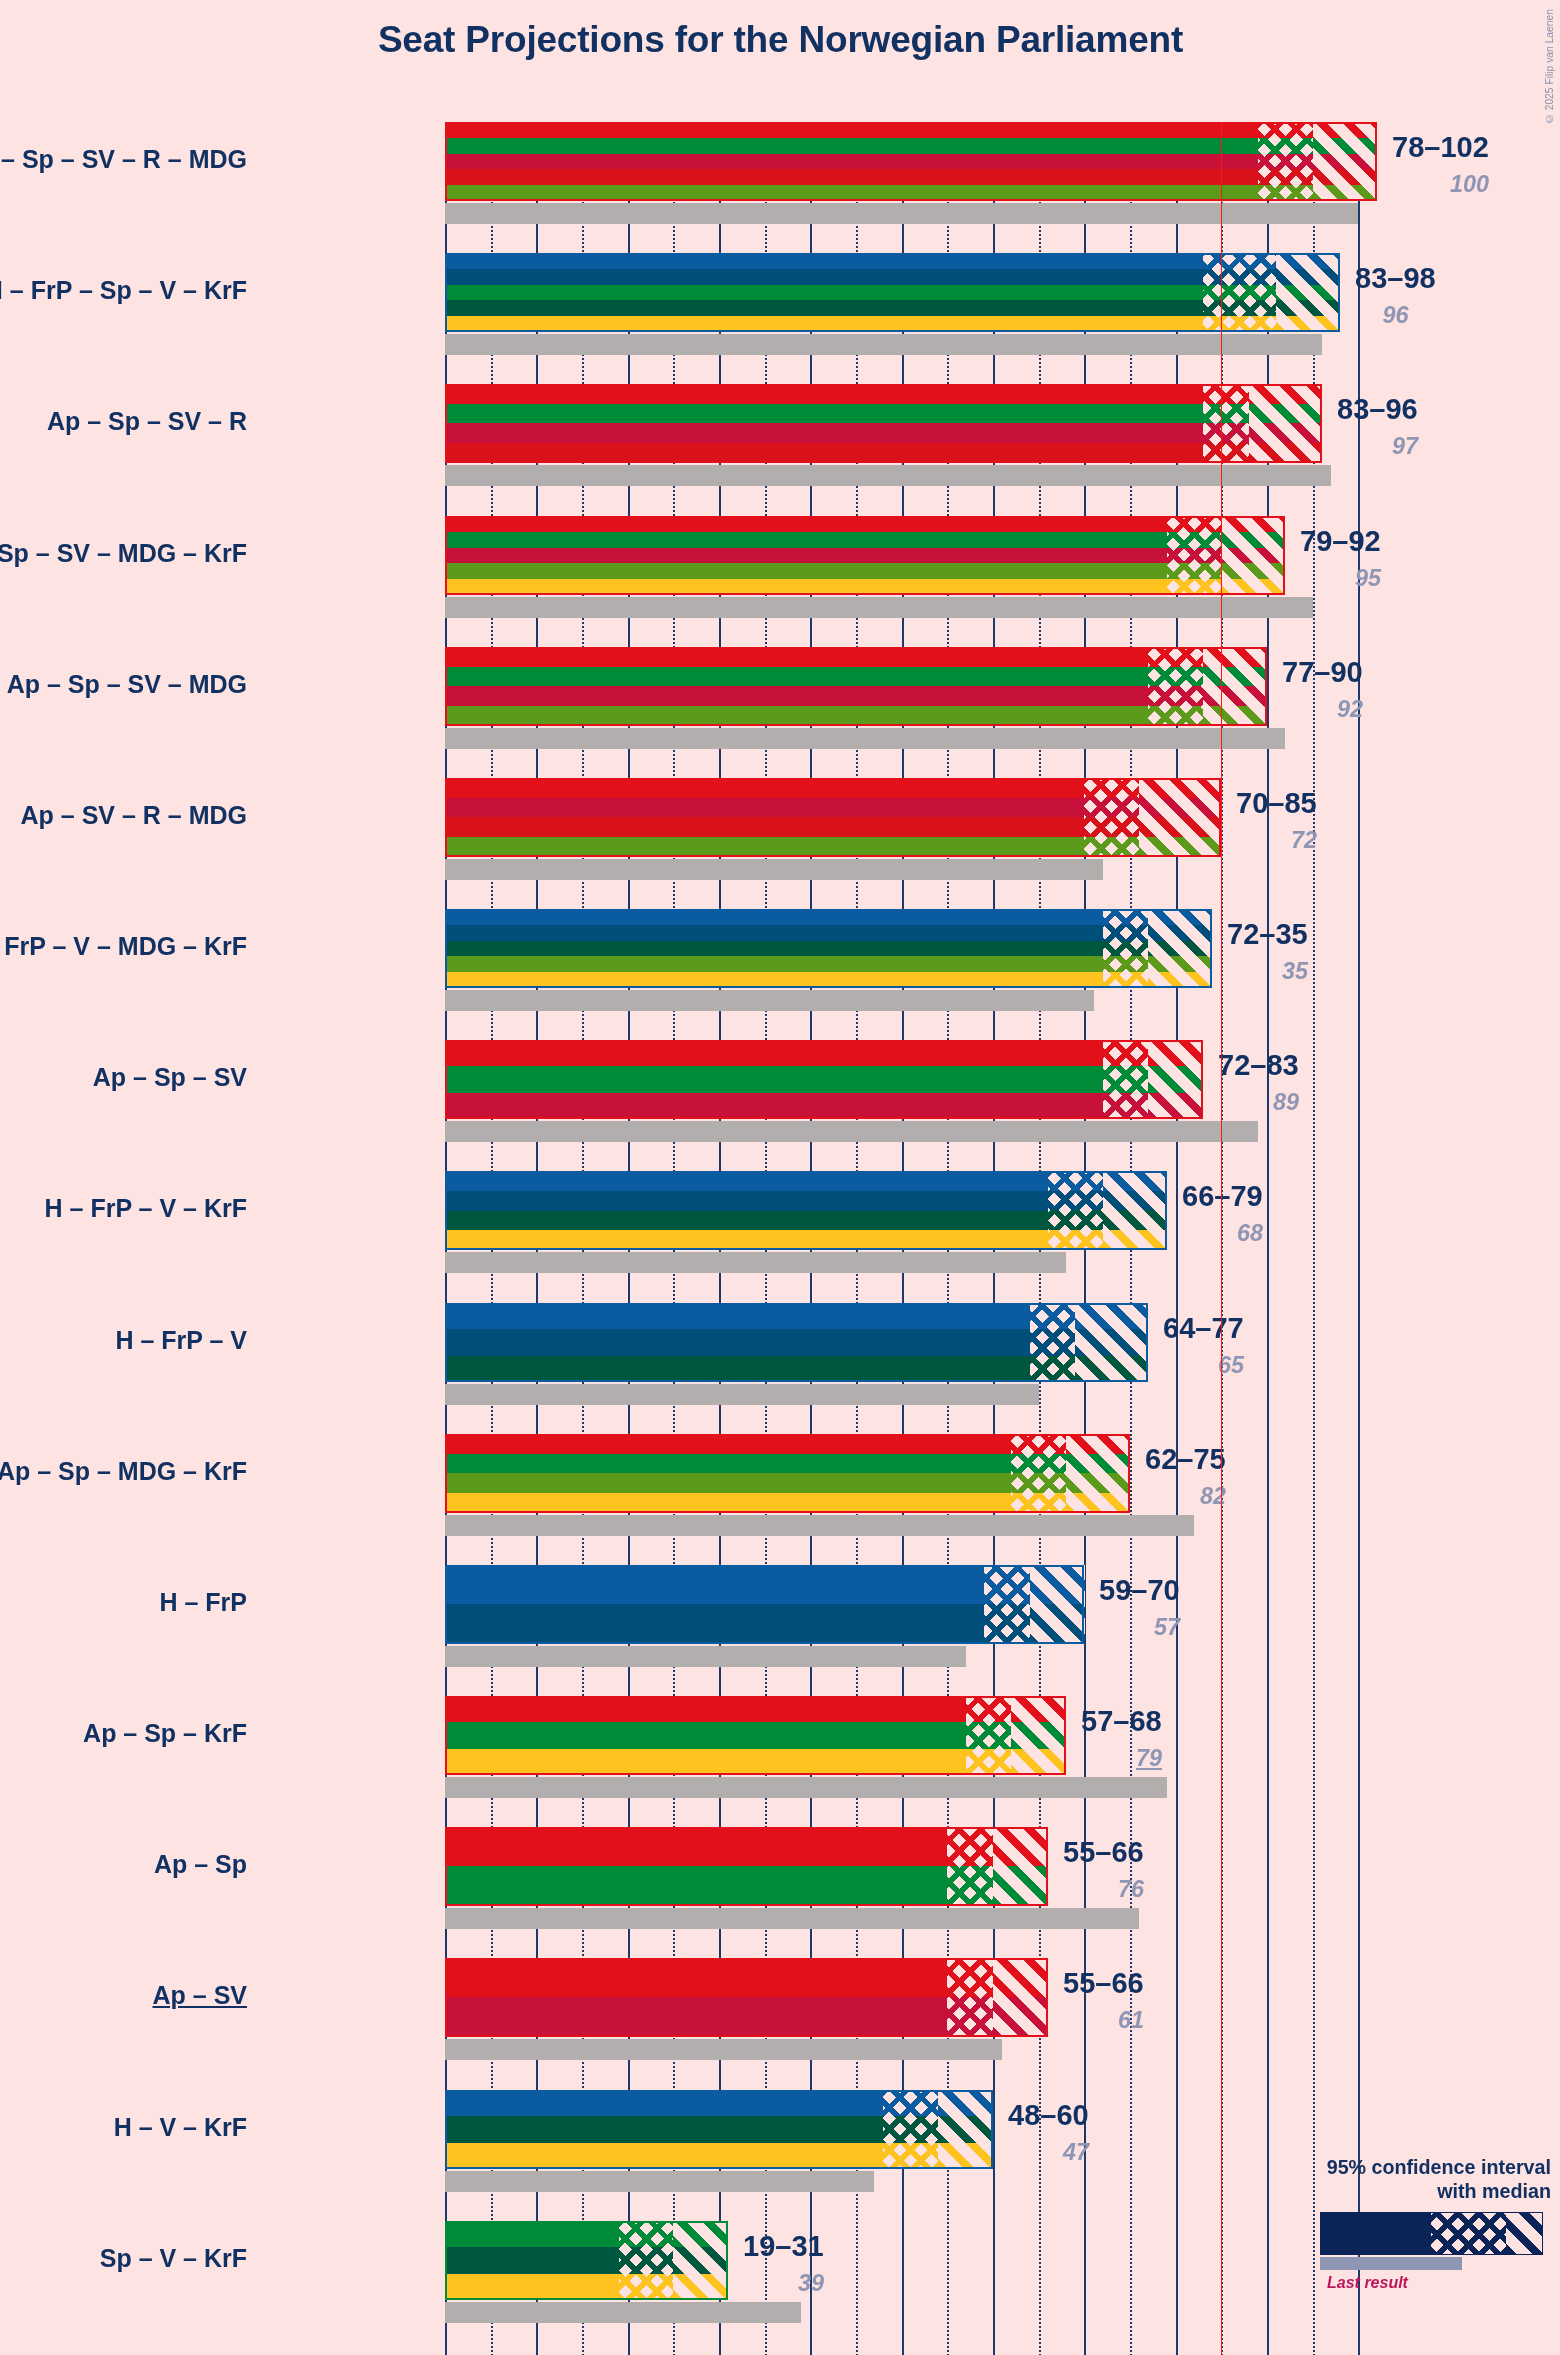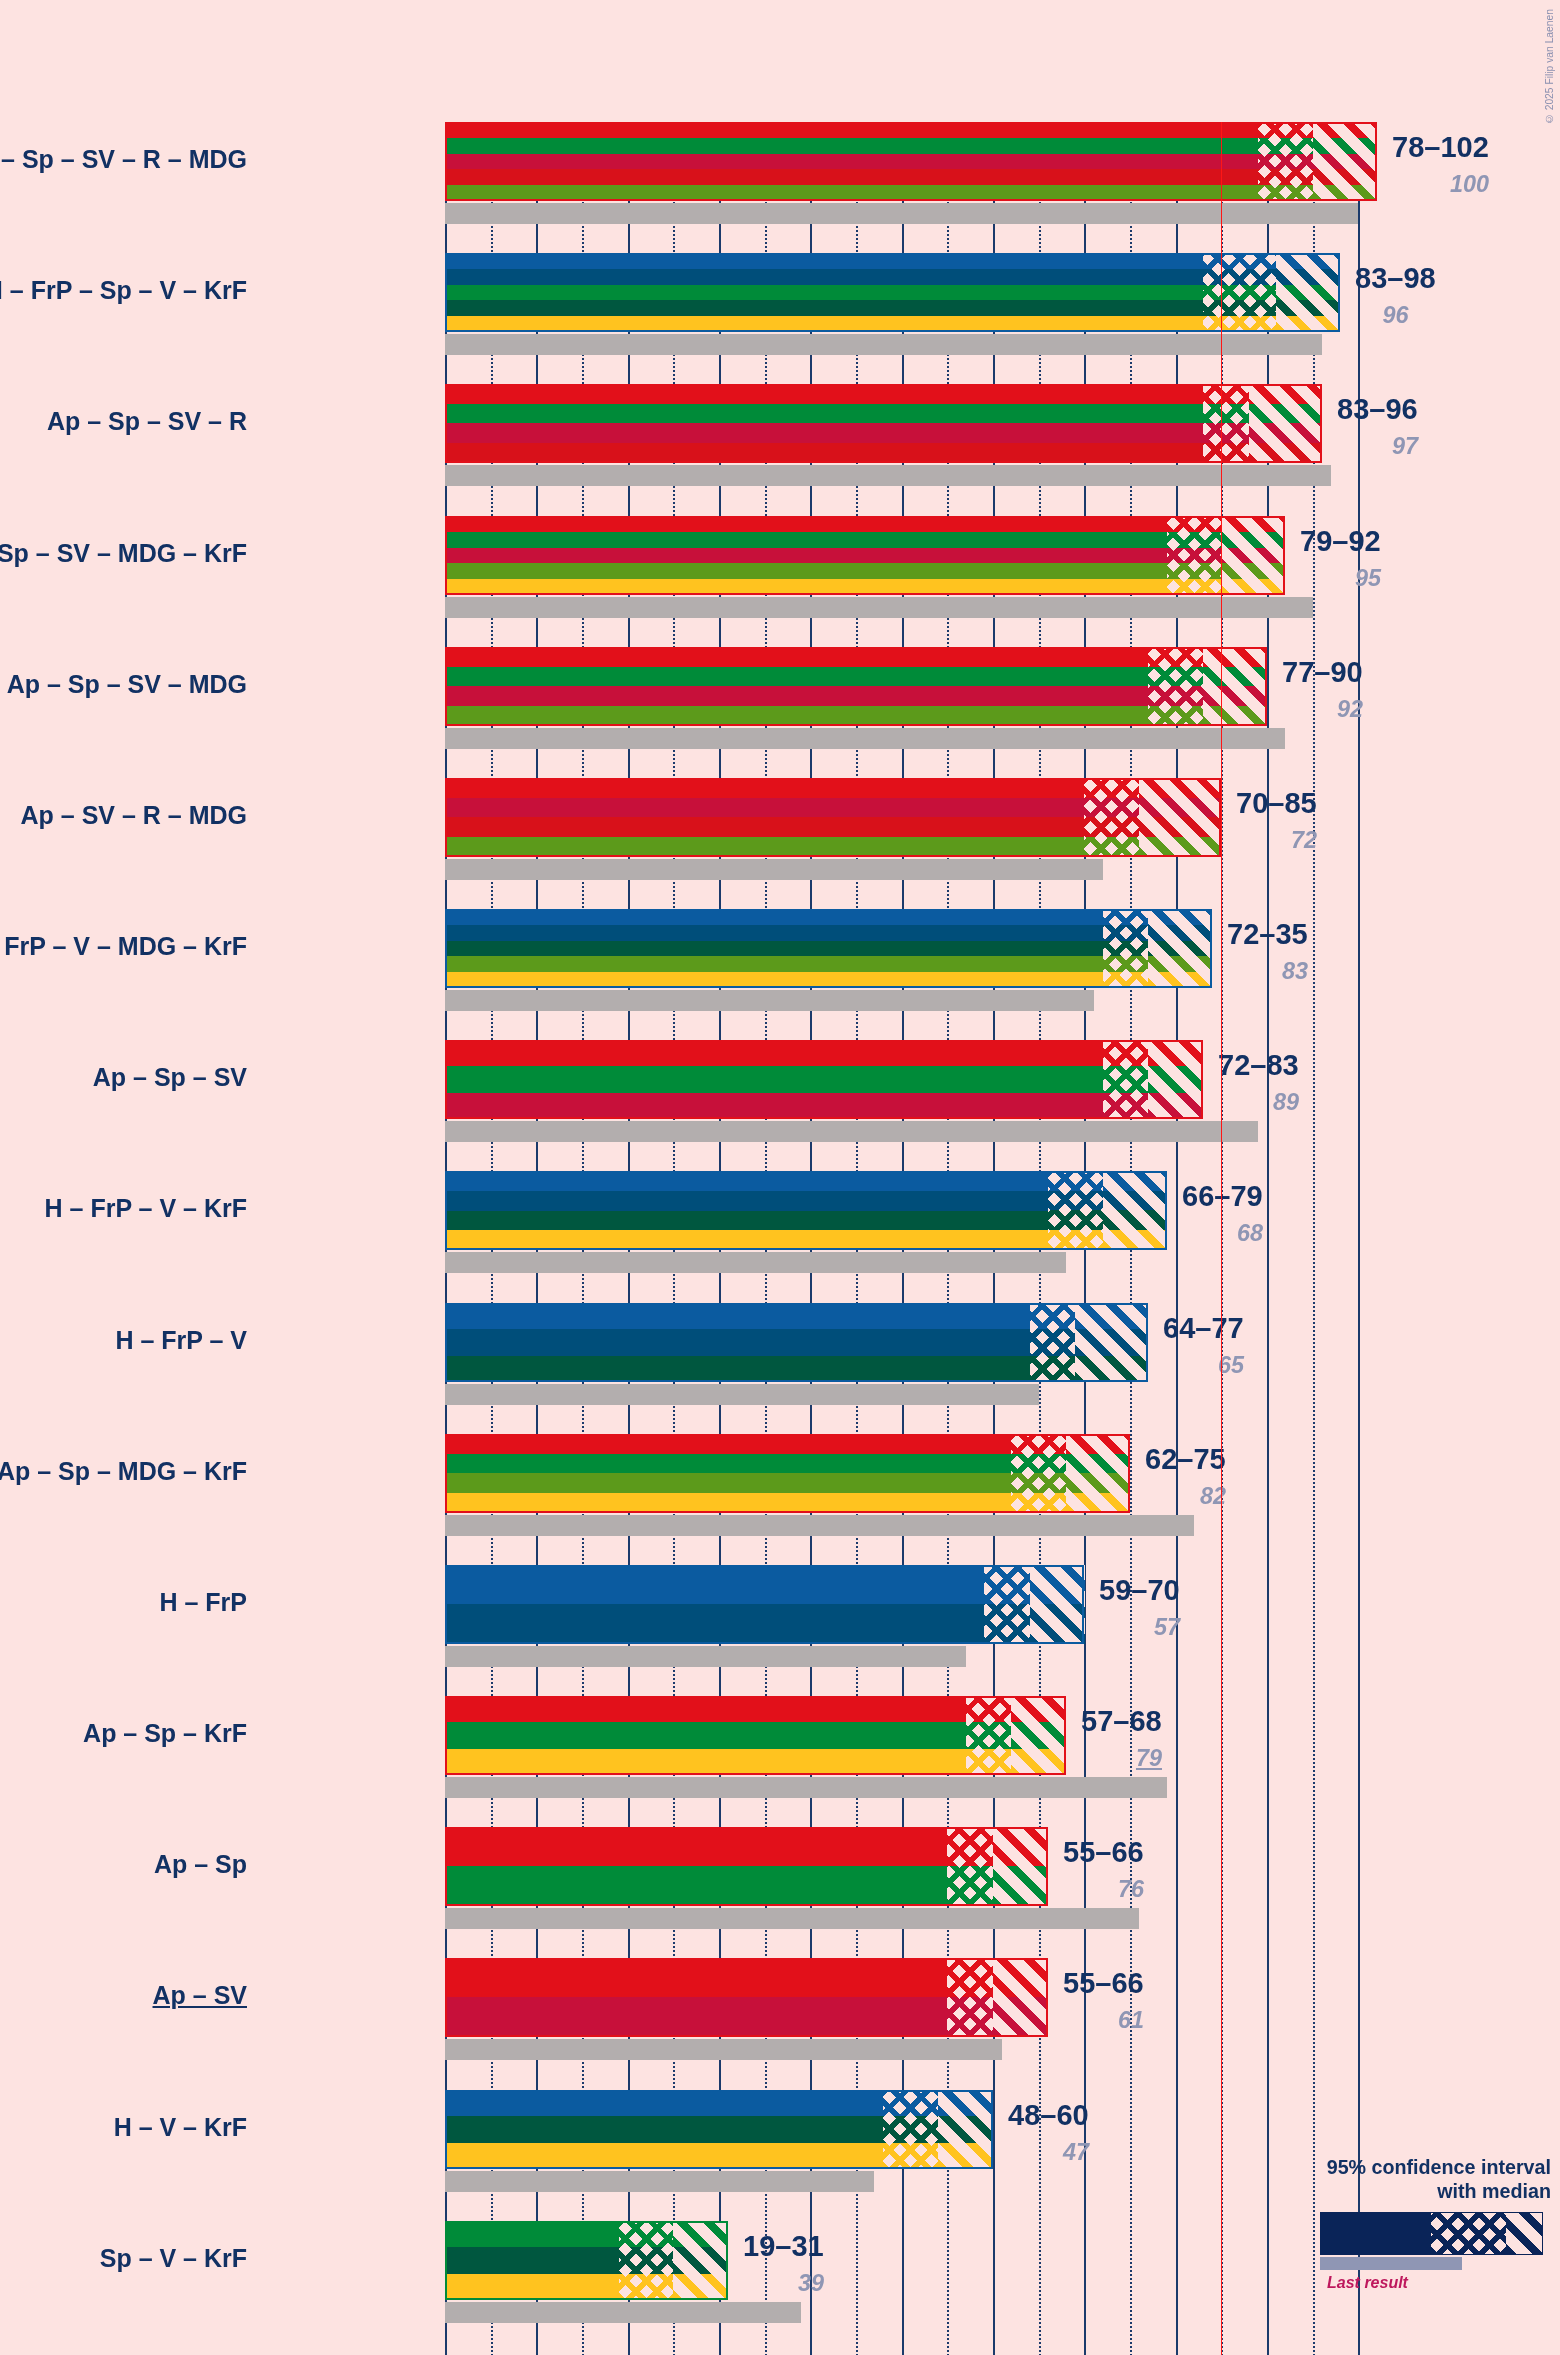--- a/index.html
+++ b/index.html
@@ -131,20 +131,21 @@
     position:absolute;left:0;top:62px;width:281px;
     text-align:center;
     color:#be185d;font-size:16px;font-style:italic;font-weight:bold;
   }
 </style>
 </head>
 <body>
 
 <div id="chart-root">
 
+  <div class="title">Seat Projections for the Norwegian Parliament</div>
   <div class="copyright">© 2025 Filip van Laenen</div>
 
   <div id="plot">
       <div class="gridline" style="left: 0px;"></div>
       <div class="gridline minor" style="left: 46px;"></div>
       <div class="gridline" style="left: 91px;"></div>
       <div class="gridline minor" style="left: 137px;"></div>
       <div class="gridline" style="left: 183px;"></div>
       <div class="gridline minor" style="left: 228px;"></div>
       <div class="gridline" style="left: 274px;"></div>
@@ -266,21 +267,21 @@
           <div class="bar-cross" style="left: 658px; width: 46px; background-color: rgb(253, 227, 225);">
             <div style="position:absolute;inset:0;background:linear-gradient(to bottom, #0B5BA0 0.00%, #0B5BA0 20.00%, #004E7A 20.00%, #004E7A 40.00%, #00573F 40.00%, #00573F 60.00%, #5C9A1B 60.00%, #5C9A1B 80.00%, #FFC31F 80.00%, #FFC31F 100.00%);-webkit-mask-image:repeating-linear-gradient(45deg,#000 0 5.6px,transparent 5.6px 15px),repeating-linear-gradient(-45deg,#000 0 5.6px,transparent 5.6px 15px);mask-image:repeating-linear-gradient(45deg,#000 0 5.6px,transparent 5.6px 15px),repeating-linear-gradient(-45deg,#000 0 5.6px,transparent 5.6px 15px);-webkit-mask-composite:source-over;mask-composite:add;"></div>
           </div>
           <div class="bar-diag" style="left: 703px; width: 64px; background-color: rgb(253, 227, 225);">
             <div style="position:absolute;inset:0;background:linear-gradient(to bottom, #0B5BA0 0.00%, #0B5BA0 20.00%, #004E7A 20.00%, #004E7A 40.00%, #00573F 40.00%, #00573F 60.00%, #5C9A1B 60.00%, #5C9A1B 80.00%, #FFC31F 80.00%, #FFC31F 100.00%);-webkit-mask-image:repeating-linear-gradient(45deg,#000 0 7.5px,transparent 7.5px 19px);mask-image:repeating-linear-gradient(45deg,#000 0 7.5px,transparent 7.5px 19px);"></div>
           </div>
           <div class="bar-outline" style="width: 100%; border-color: rgb(11, 91, 160);"></div>
         </div>
         <div class="row-label" style="top: 22.5px;">H – FrP – V – MDG – KrF</div>
         <div class="val-range" style="left: 782px; top: 9.4px;">72–35</div>
-        <div class="val-last" style="left: 782px; top: 49px; width: 81px; text-align: right;">83</div>
+        <div class="val-last" style="left: 782px; top: 49px; width: 81px; text-align: right;">35</div>
       </div>
       <div class="row" style="top: 918px; height: 101px;">
         <div class="bar-last" style="width: 813px; background: rgb(179, 174, 174);"></div>
         <div class="bar-main" style="width: 758px;">
           <div class="bar-solid" style="width: 658px; background: linear-gradient(rgb(226, 16, 26) 0%, rgb(226, 16, 26) 33.33%, rgb(0, 139, 57) 33.33%, rgb(0, 139, 57) 66.67%, rgb(199, 16, 58) 66.67%, rgb(199, 16, 58) 100%);"></div>
           <div class="bar-cross" style="left: 658px; width: 46px; background-color: rgb(253, 227, 225);">
             <div style="position:absolute;inset:0;background:linear-gradient(to bottom, #E2101A 0.00%, #E2101A 33.33%, #008B39 33.33%, #008B39 66.67%, #C7103A 66.67%, #C7103A 100.00%);-webkit-mask-image:repeating-linear-gradient(45deg,#000 0 5.6px,transparent 5.6px 15px),repeating-linear-gradient(-45deg,#000 0 5.6px,transparent 5.6px 15px);mask-image:repeating-linear-gradient(45deg,#000 0 5.6px,transparent 5.6px 15px),repeating-linear-gradient(-45deg,#000 0 5.6px,transparent 5.6px 15px);-webkit-mask-composite:source-over;mask-composite:add;"></div>
           </div>
           <div class="bar-diag" style="left: 703px; width: 55px; background-color: rgb(253, 227, 225);">
             <div style="position:absolute;inset:0;background:linear-gradient(to bottom, #E2101A 0.00%, #E2101A 33.33%, #008B39 33.33%, #008B39 66.67%, #C7103A 66.67%, #C7103A 100.00%);-webkit-mask-image:repeating-linear-gradient(45deg,#000 0 7.5px,transparent 7.5px 19px);mask-image:repeating-linear-gradient(45deg,#000 0 7.5px,transparent 7.5px 19px);"></div>

